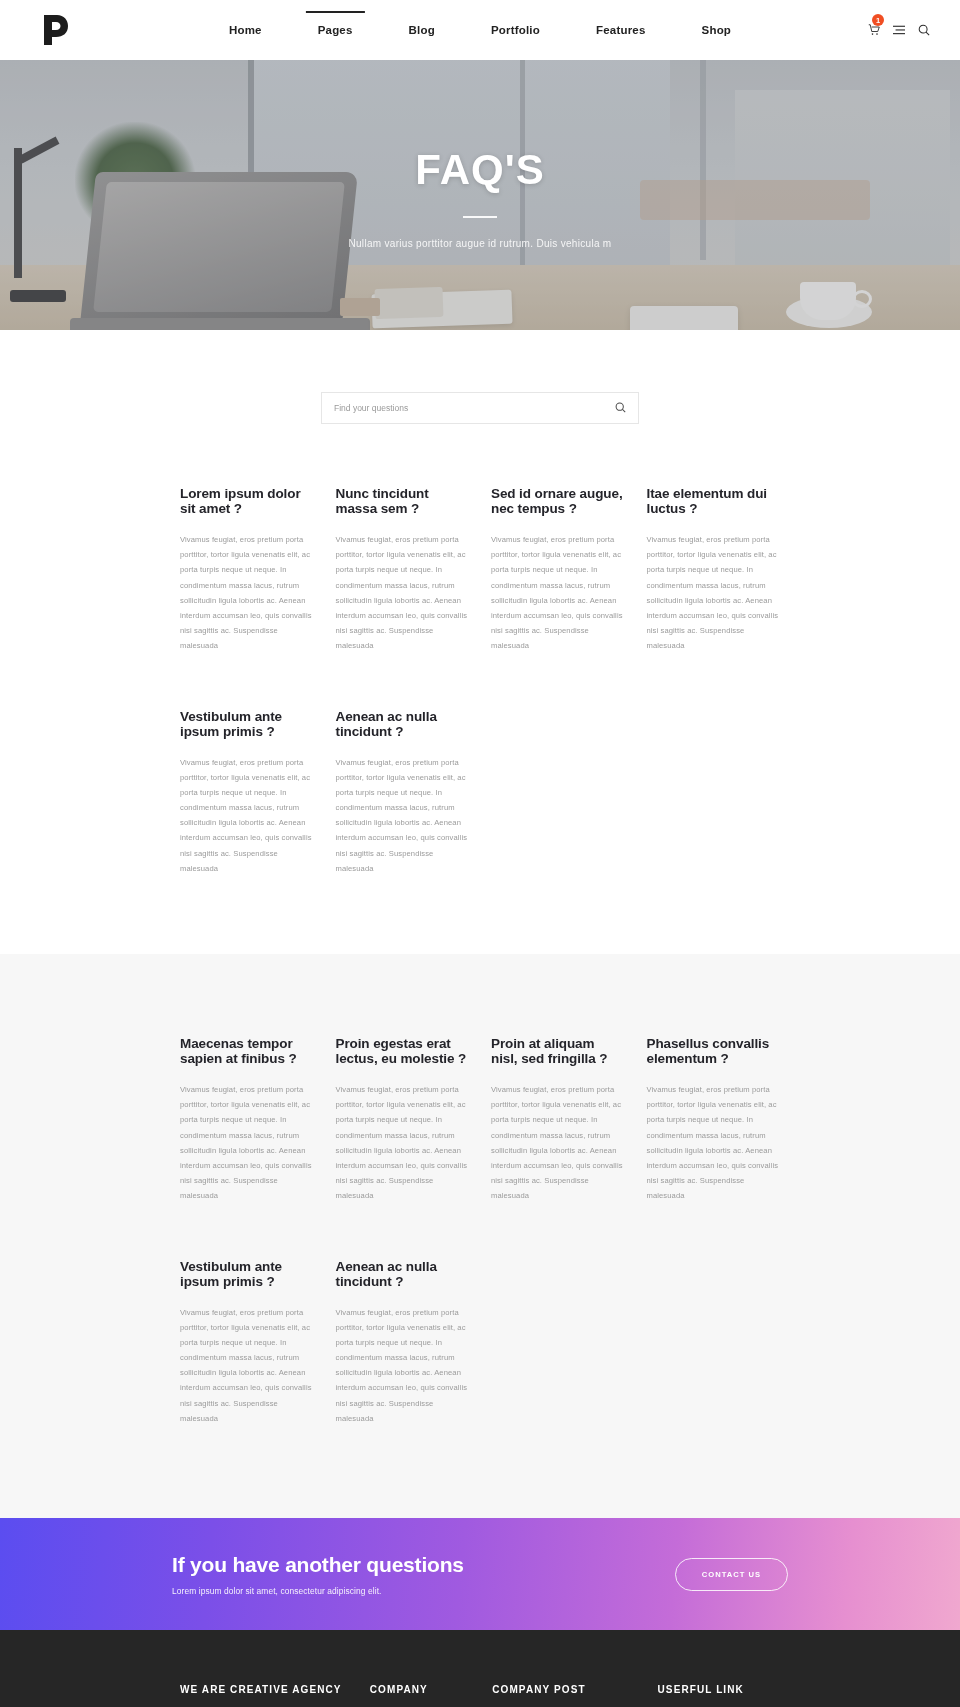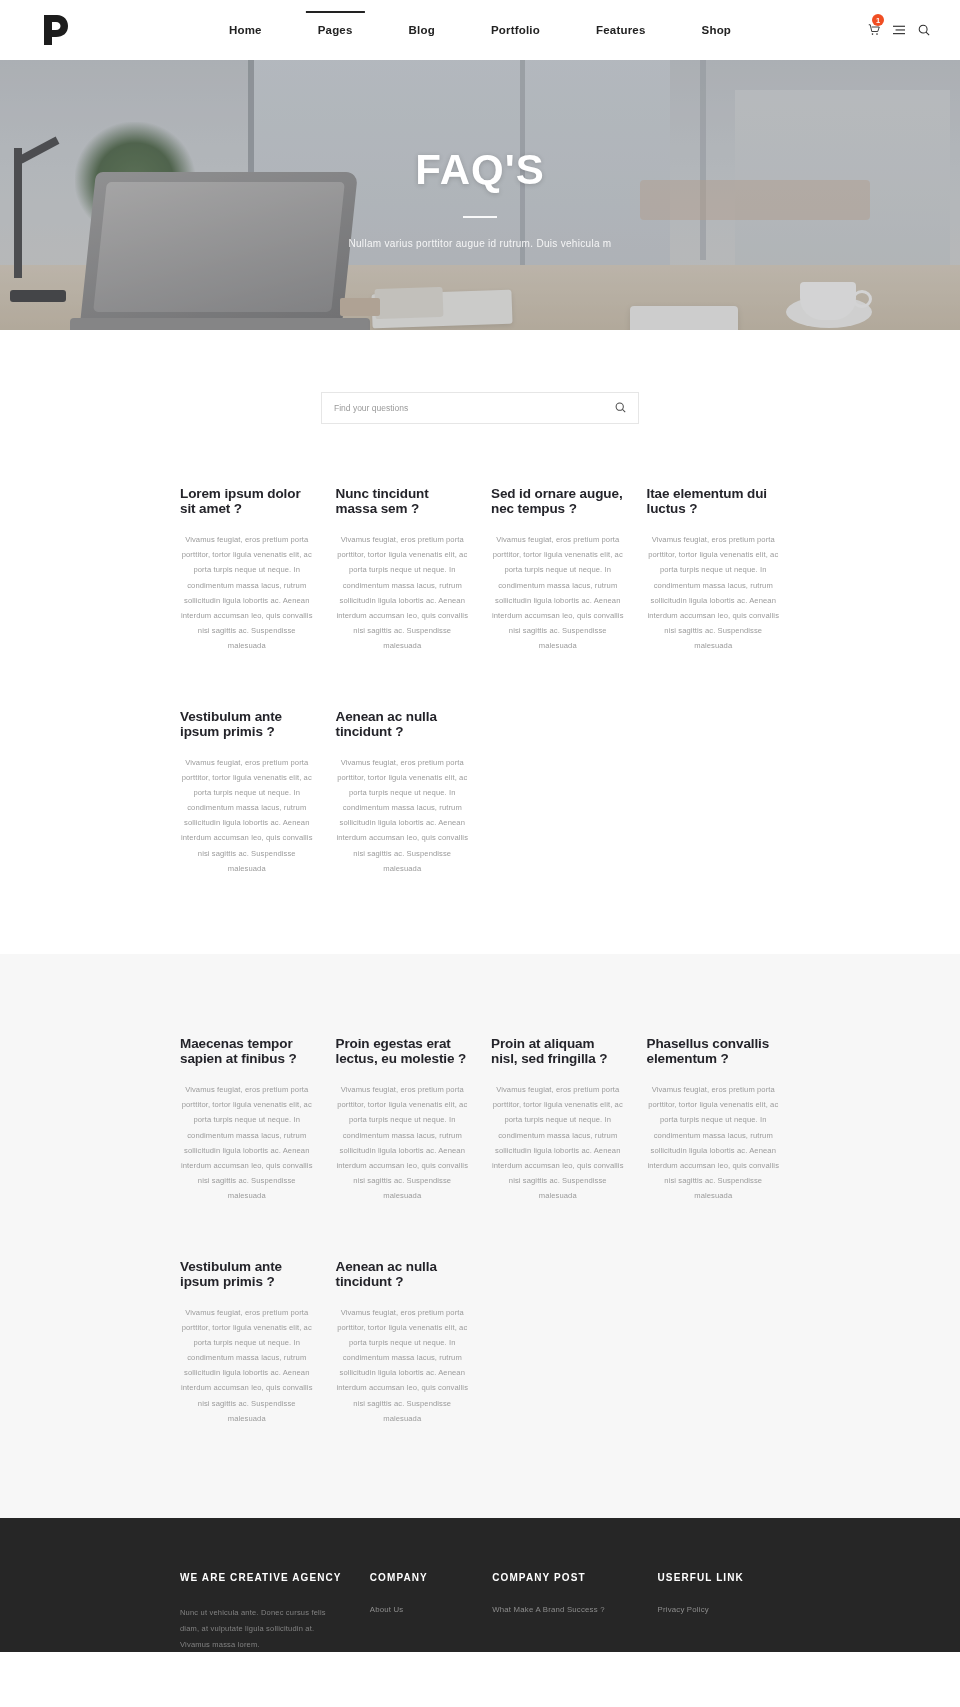--- a/index.html
+++ b/index.html
@@ -152,21 +152,20 @@
     color: #24242a;
     letter-spacing: -.1px;
     margin-bottom: 16px;
     cursor: pointer;
   }
   .faq-a {
     font-size: 7.6px;
     line-height: 2.0;
     color: #9b9b9b;
     letter-spacing: .1px;
-    text-align: center;
   }
 
   
   .cta {
     height: 112px;
     background: linear-gradient(95deg,#5b4df0 0%,#7b4fe8 22%,#a05ae0 48%,#c46cd8 70%,#e68fd0 88%,#f0a8cf 100%);
     display: flex;
     align-items: center;
     padding: 0 172px 0 172px;
     position: relative;
@@ -383,20 +382,27 @@
         <div class="faq-q">Vestibulum ante ipsum primis ?</div>
         <div class="faq-a">Vivamus feugiat, eros pretium porta porttitor, tortor ligula venenatis elit, ac porta turpis neque ut neque. In condimentum massa lacus, rutrum sollicitudin ligula lobortis ac. Aenean interdum accumsan leo, quis convallis nisi sagittis ac. Suspendisse malesuada</div>
       </div>
       <div>
         <div class="faq-q">Aenean ac nulla tincidunt ?</div>
         <div class="faq-a">Vivamus feugiat, eros pretium porta porttitor, tortor ligula venenatis elit, ac porta turpis neque ut neque. In condimentum massa lacus, rutrum sollicitudin ligula lobortis ac. Aenean interdum accumsan leo, quis convallis nisi sagittis ac. Suspendisse malesuada</div>
       </div>
     </div>
   </div>
 
+  <div class="cta">
+    <div class="cta-left">
+      <div class="cta-title">If you have another questions</div>
+      <div class="cta-sub">Lorem ipsum dolor sit amet, consectetur adipiscing elit.</div>
+    </div>
+    <button class="cta-btn">CONTACT US</button>
+  </div>
 
   <div class="footer">
     <div class="footer-grid">
 
       <div>
         <div class="f-title">WE ARE CREATIVE AGENCY</div>
         <div class="f-about">Nunc ut vehicula ante. Donec cursus felis diam, at vulputate ligula sollicitudin at. Vivamus massa lorem.</div>
 
       </div>
 

